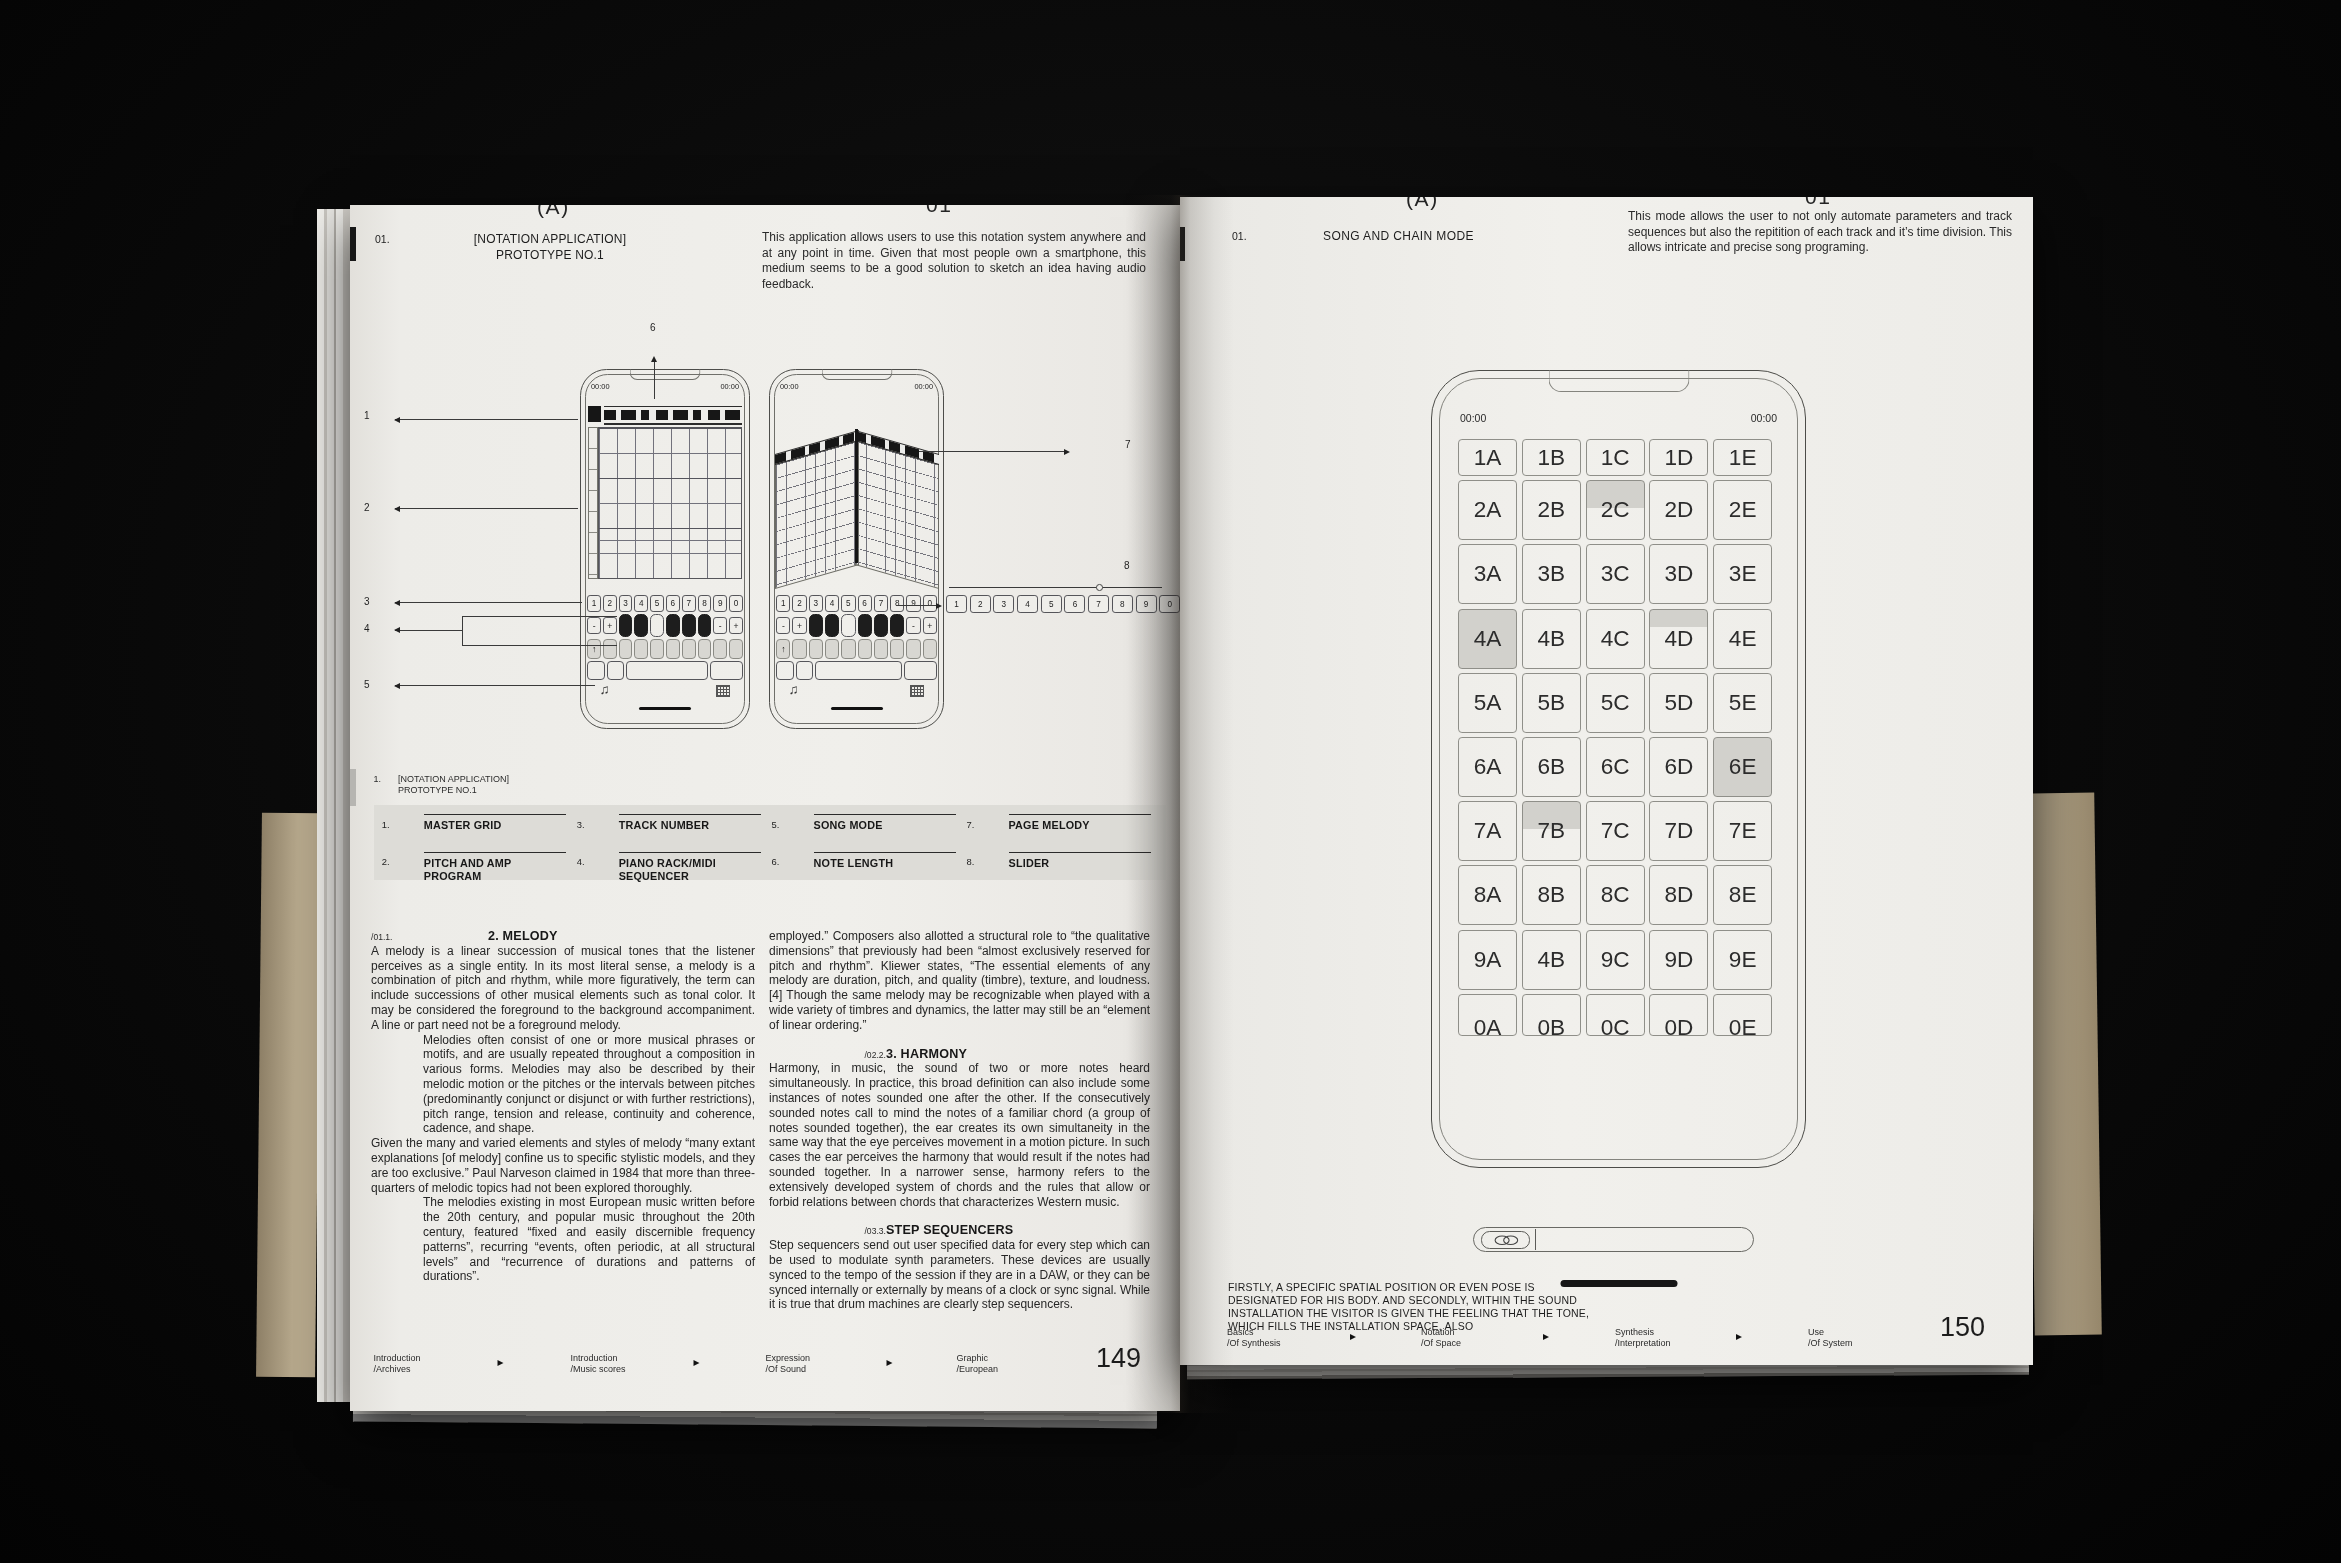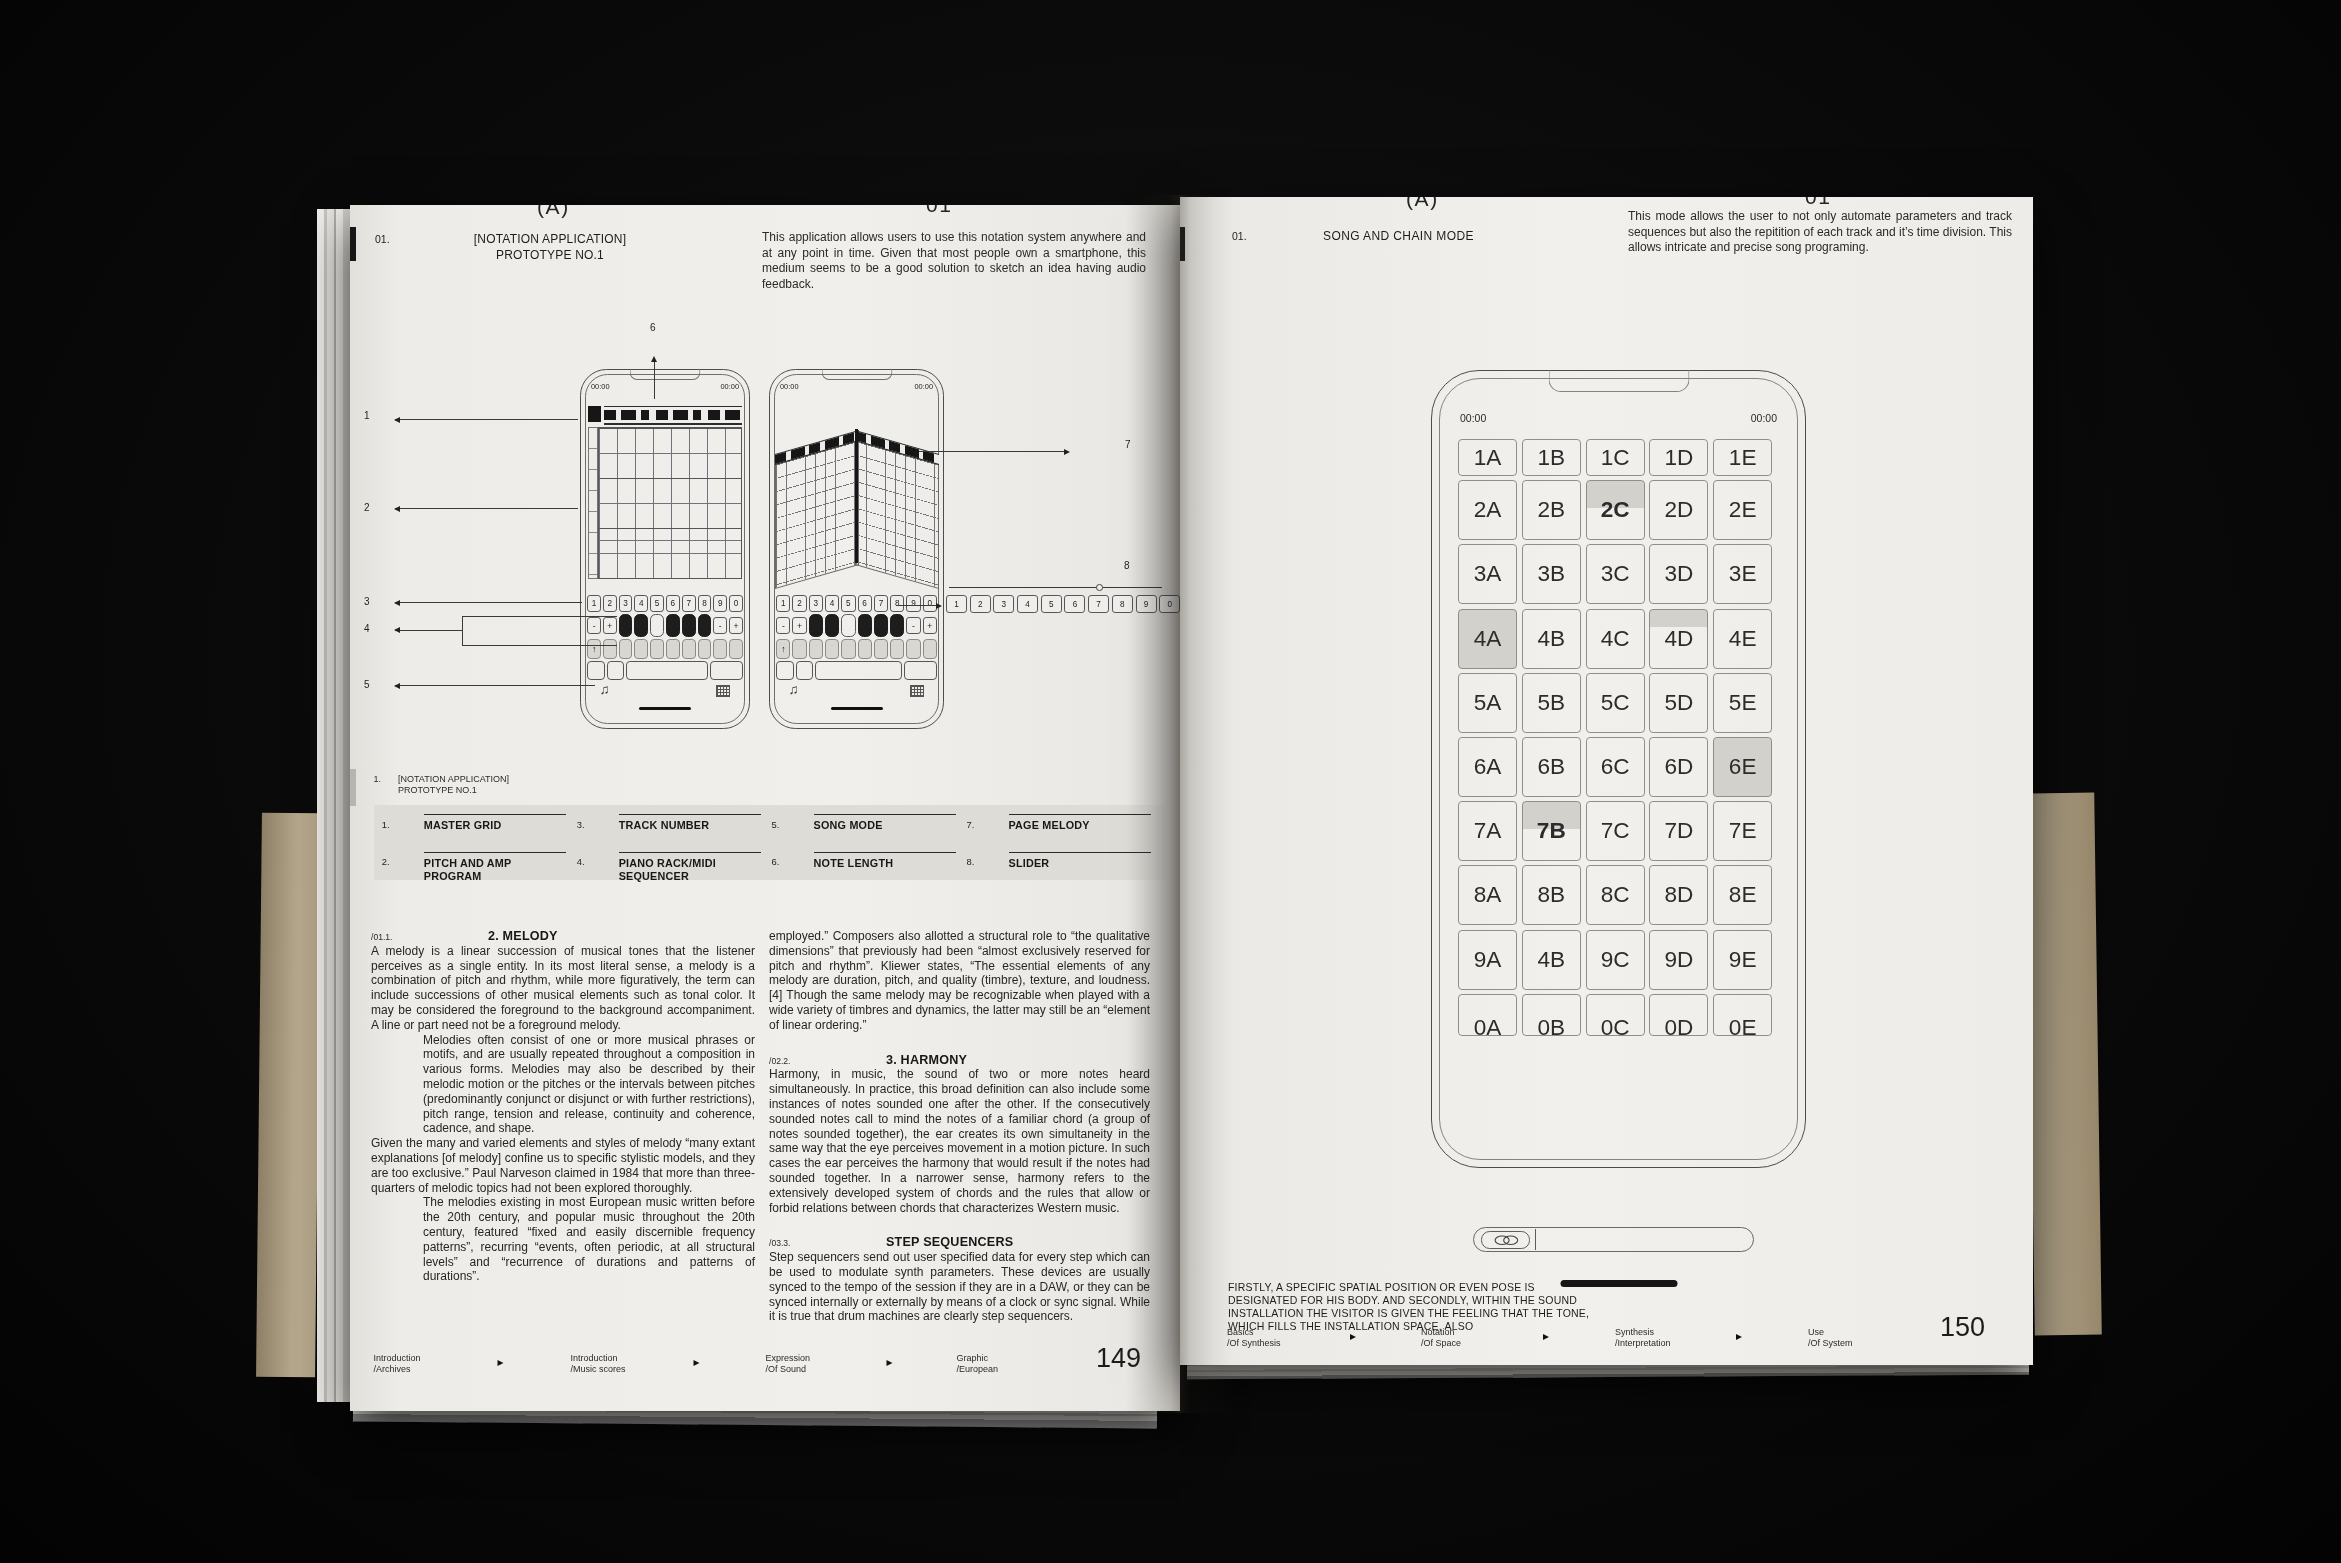--- a/index.html
+++ b/index.html
@@ -75,33 +75,33 @@
   .legend{position:absolute;left:24px;top:600px;width:792px;height:75px;background:#dddcd7;}
   .legend-grid{display:grid;grid-auto-flow:column;grid-template-rows:28px auto;grid-template-columns:repeat(4,1fr);padding:9.4px 6.2px 6.2px 6.2px;row-gap:9.4px;}
   .lg-item{display:flex;}
   .lg-num{width:42px;font-size:9.4px;color:#222;padding-top:4.7px;padding-left:1.6px;}
   .lg-label{width:142px;border-top:1.2px solid #2a2a2a;padding-top:3.9px;font-size:10.8px;font-weight:700;line-height:13.3px;color:#171717;letter-spacing:0.2px;}
   
   .bcol{position:absolute;top:724px;color:#262626;}
   .para{font-size:12px;line-height:14.8px;text-align:justify;hyphens:none;}
   .para.indent{margin-left:52px;}
   .refhead{display:flex;align-items:baseline;margin:0 0 0.8px 0;}
-  .refhead.gap{margin-top:20px;}
+  .refhead.gap{margin-top:14px;text-align:right;}
   .ref{width:117px;font-size:8.6px;color:#2b2b2b;}
   .rh{font-size:12.6px;font-weight:700;color:#171717;letter-spacing:0.2px;}
   
   .bigphone{position:absolute;left:251px;top:173px;width:373px;height:796px;border:1.6px solid #4c4c48;border-radius:48px;}
   .bp-screen{position:absolute;inset:7px;border:0.8px solid #84847e;border-radius:41px;}
   .bp-notch{position:absolute;top:-0.8px;left:50%;transform:translateX(-50%);width:139px;height:21px;border:0.8px solid #84847e;border-top:none;border-radius:0 0 12.5px 12.5px;}
   .bp-time{position:absolute;top:41px;font-size:10.5px;color:#2a2a2a;}
   .bp-time.l{left:28px}.bp-time.r{right:28px}
   .bp-grid{position:absolute;left:26px;top:68px;display:grid;grid-template-columns:repeat(5,59px);grid-template-rows:37px repeat(8,60px) 42px;column-gap:4.8px;row-gap:4.2px;}
   .cell{border:0.8px solid #8f8f89;border-radius:3.9px;display:flex;align-items:center;justify-content:center;font-size:22.6px;color:#2c2c2c;position:relative;overflow:hidden;}
   .cell.hl-full{background:#d2d1cc;}
-  .cell.hl-top{background:linear-gradient(180deg,#d2d1cc 0 46%,rgba(0,0,0,0) 46%);font-weight:bold;}
+  .cell.hl-top{background:linear-gradient(180deg,#d2d1cc 0 46%,rgba(0,0,0,0) 46%);}
   .cell.hl-thin{background:linear-gradient(180deg,#d2d1cc 0 30%,rgba(0,0,0,0) 30%);}
   .cell.r0{align-items:flex-start;}
   .cell.r0 span{margin-top:20px;}
   .bp-pill{position:absolute;left:41px;top:856px;width:279px;height:23.4px;border:0.8px solid #696964;border-radius:12.5px;}
   .bp-minipill{position:absolute;left:7px;top:3.1px;width:47px;height:15.6px;border:0.8px solid #5c5c58;border-radius:8.6px;display:flex;align-items:center;justify-content:center;}
   .bp-divider{position:absolute;left:61px;top:0.8px;width:1.1px;height:21px;background:#5c5c58;}
   .bp-homebar{position:absolute;left:50%;transform:translateX(-50%);top:909px;width:117px;height:7px;border-radius:3.9px;background:#161616;}
 </style>
 </head>
 <body>

